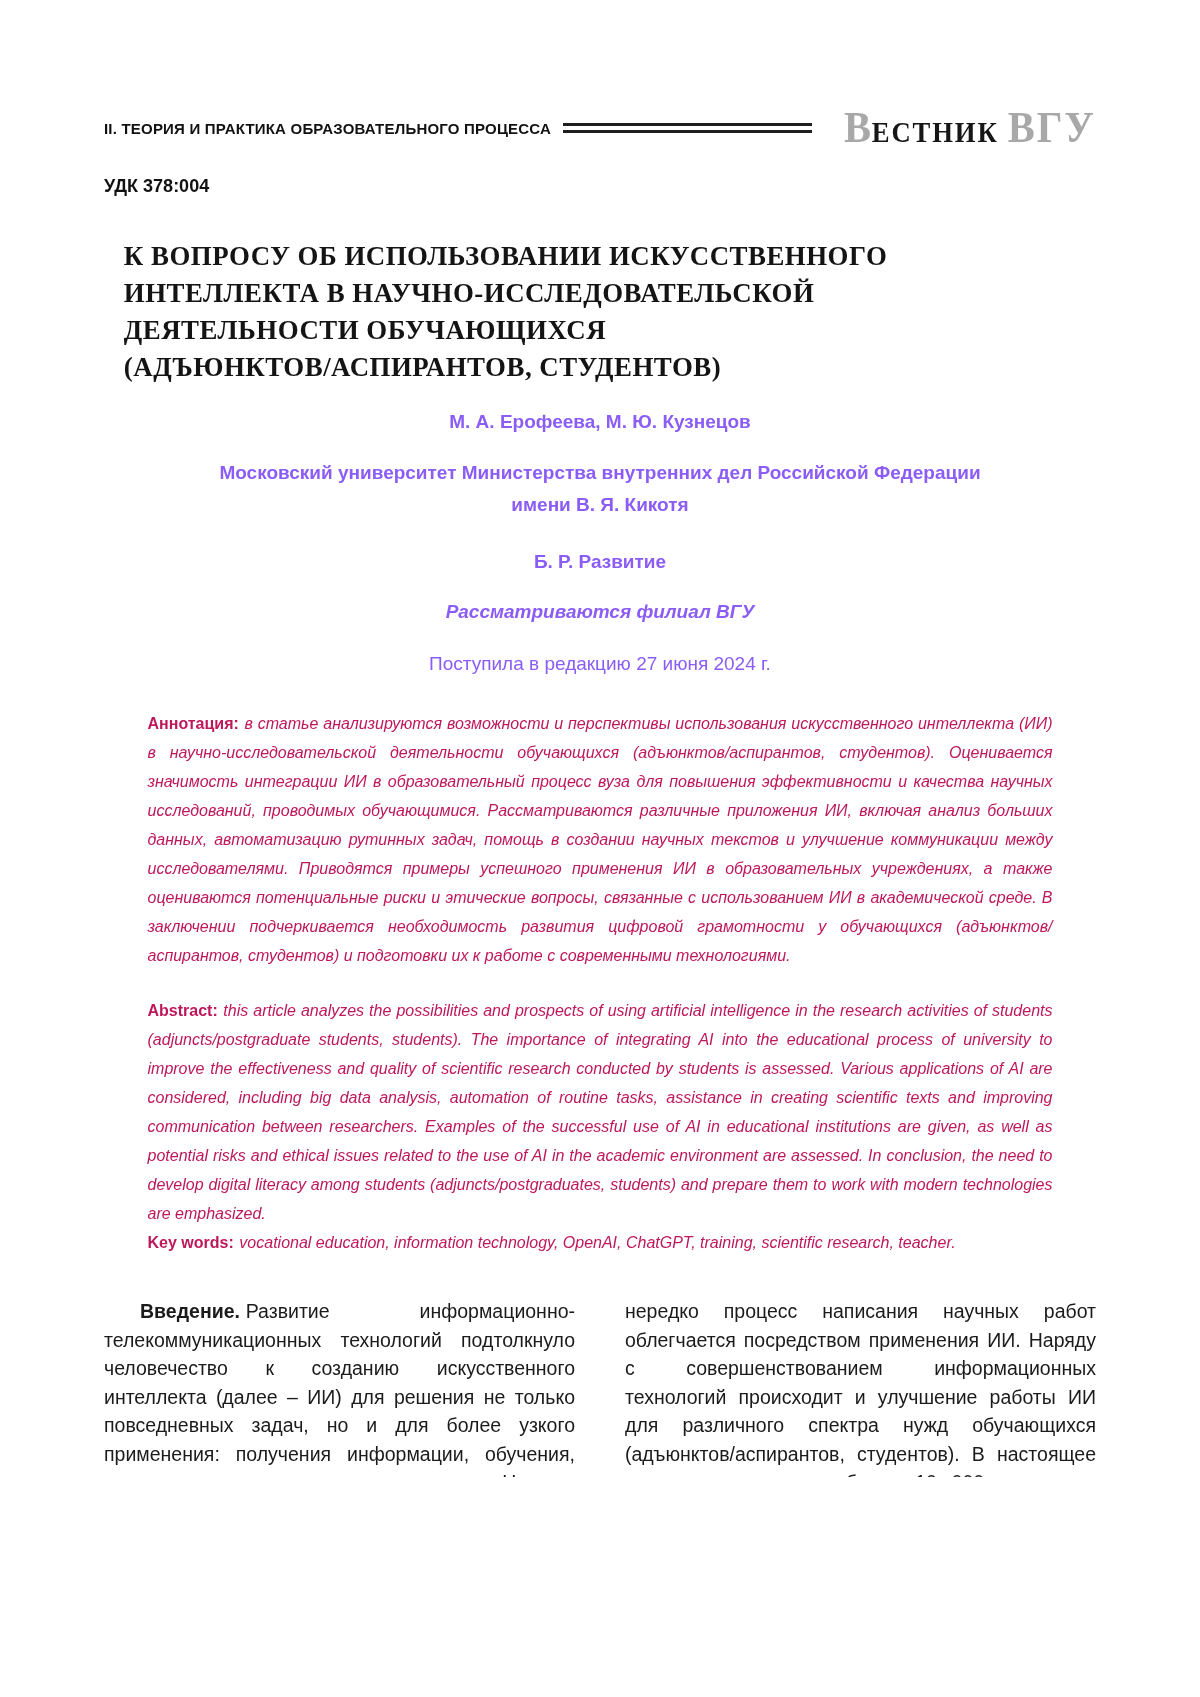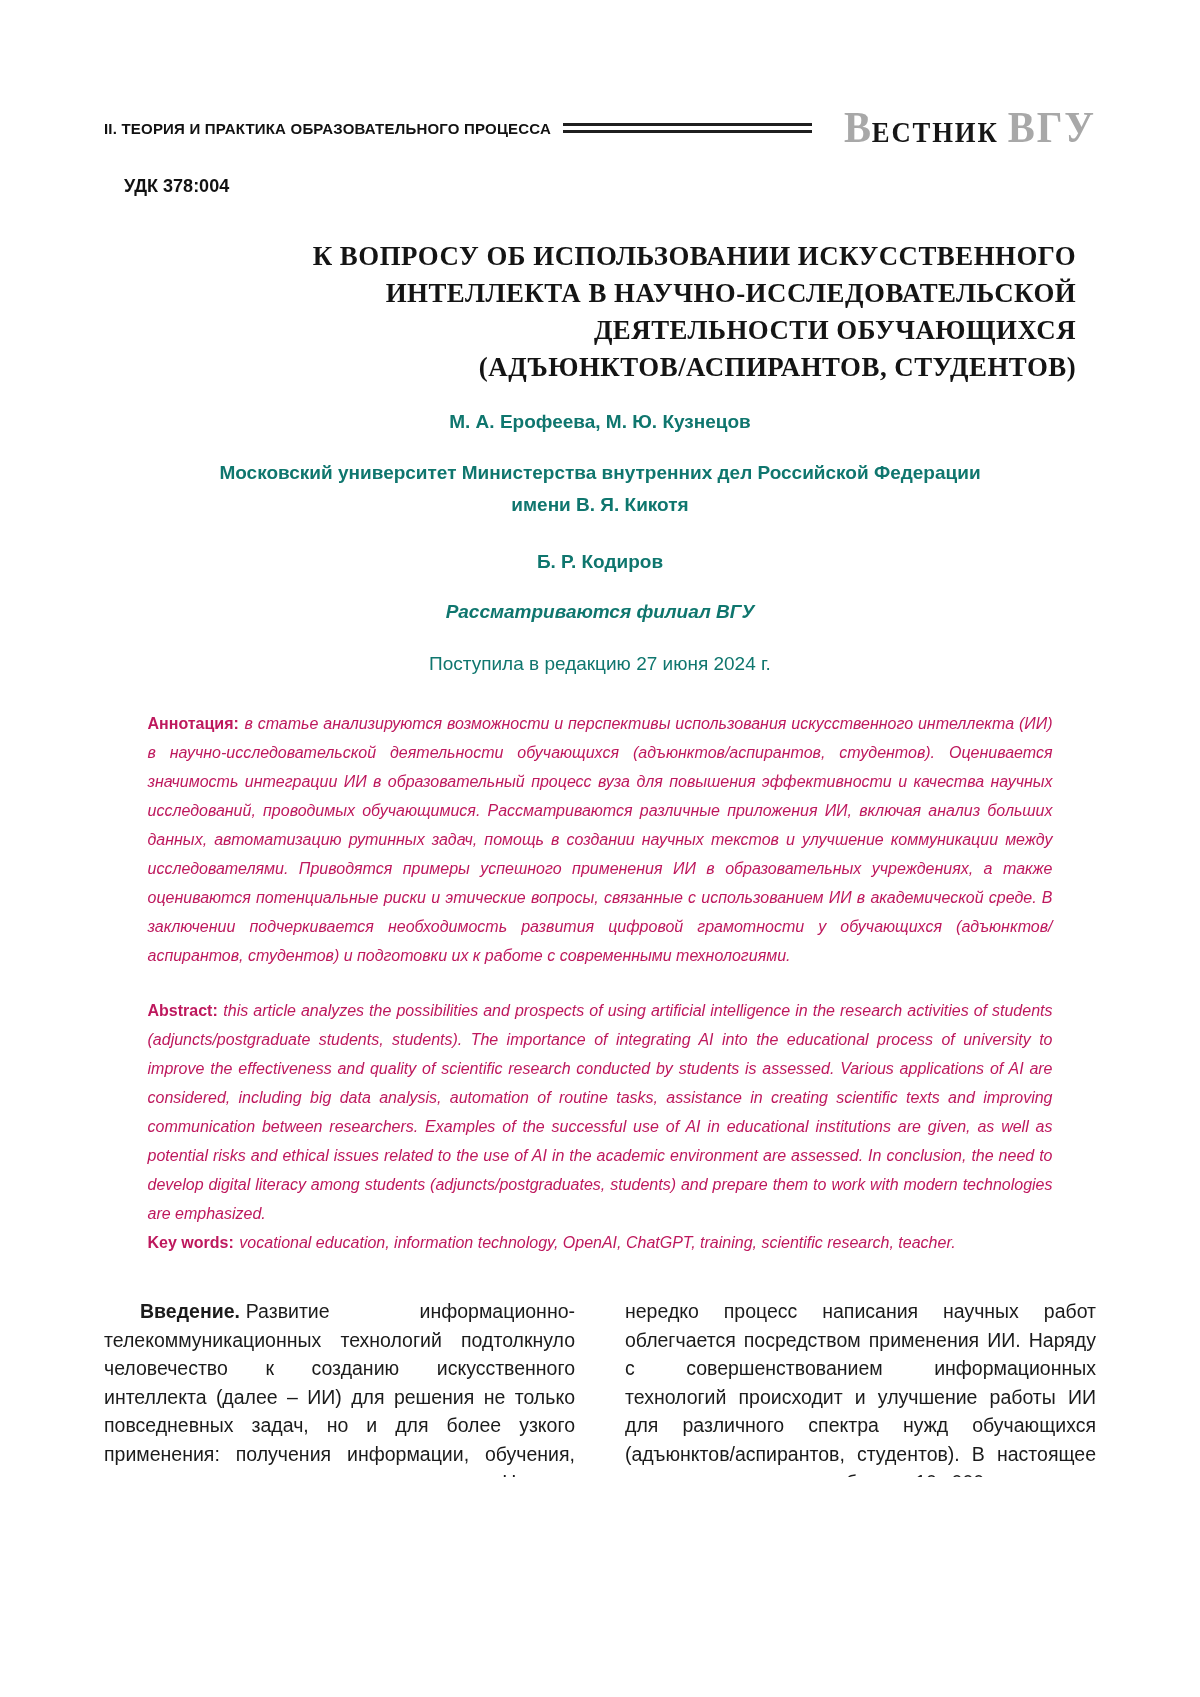--- a/index.html
+++ b/index.html
@@ -30,33 +30,33 @@
     white-space: nowrap;
     font-family: "Liberation Serif", "DejaVu Serif", serif;
     font-weight: 700; line-height: 1;
     display: inline-block; transform: scaleX(0.92); transform-origin: right center;
   }
   .logo-big { font-size: 44px; color: #a8a8a8; letter-spacing: 1px; }
   .logo-small { font-size: 29px; color: #161616; letter-spacing: 2px; }
   .logo-gray { font-size: 44px; color: #a8a8a8; letter-spacing: 2px; margin-left: 10px; }
 
   
-  .udc { margin-top: 26px; font-size: 18px; font-weight: 700; color: #111; margin-left: 20px; }
+  .udc { margin-top: 26px; font-size: 18px; font-weight: 700; color: #111; }
 
   
   .article-title {
-    margin-top: 40px; text-align: right;
+    margin-top: 40px; text-align: left;
     font-family: "Liberation Serif", "DejaVu Serif", serif;
     font-weight: 700; font-size: 28px; line-height: 37px;
     color: #141414; letter-spacing: 0.5px;
   }
   .article-title .tline { transform: scaleX(0.96); transform-origin: center; }
 
   
-  .center-line { text-align: center; font-size: 19px; color: #0f766e; }
+  .center-line { text-align: center; font-size: 19px; color: #8b5cf6; }
   .authors { margin-top: 26px; font-weight: 700; }
   .affiliation { margin-top: 24px; font-weight: 700; line-height: 32px; }
   .author2 { margin-top: 30px; font-weight: 700; }
   .affiliation2 { margin-top: 28px; font-weight: 700; font-style: italic; }
   .received { margin-top: 30px; font-weight: 400; }
 
   
   .ann-block {
     margin: 0 auto; width: 905px; text-align: justify;
     font-size: 16px; line-height: 29px; color: #be185d;
@@ -114,21 +114,21 @@
       <div class="tline">(АДЪЮНКТОВ/АСПИРАНТОВ, СТУДЕНТОВ)</div>
     </div>
 
     <div class="center-line authors">М. А. Ерофеева, М. Ю. Кузнецов</div>
 
     <div class="center-line affiliation">
       <div>Московский университет Министерства внутренних дел Российской Федерации</div>
       <div>имени В. Я. Кикотя</div>
     </div>
 
-    <div class="center-line author2">Б. Р. Кодиров</div>
+    <div class="center-line author2">Б. Р. Развитие</div>
 
     <div class="center-line affiliation2">Рассматриваются филиал ВГУ</div>
 
     <div class="center-line received">Поступила в редакцию 27 июня 2024 г.</div>
 
     <div class="ann-block first">
       <p><span class="ann-label">Аннотация:</span><span class="ann-text">в статье анализируются возможности и перспективы использования искусственного интеллекта (ИИ) в научно-исследовательской деятельности обучающихся (адъюнктов/аспирантов, студентов). Оценивается значимость интеграции ИИ в образовательный процесс вуза для повышения эффективности и качества научных исследований, проводимых обучающимися. Рассматриваются различные приложения ИИ, включая анализ больших данных, автоматизацию рутинных задач, помощь в создании научных текстов и улучшение коммуникации между исследователями. Приводятся примеры успешного применения ИИ в образовательных учреждениях, а также оцениваются потенциальные риски и этические вопросы, связанные с использованием ИИ в академической среде. В заключении подчеркивается необходимость развития цифровой грамотности у обучающихся (адъюнктов/аспирантов, студентов) и подготовки их к работе с современными технологиями.</span></p>
     </div>
 
     <div class="ann-block second">

